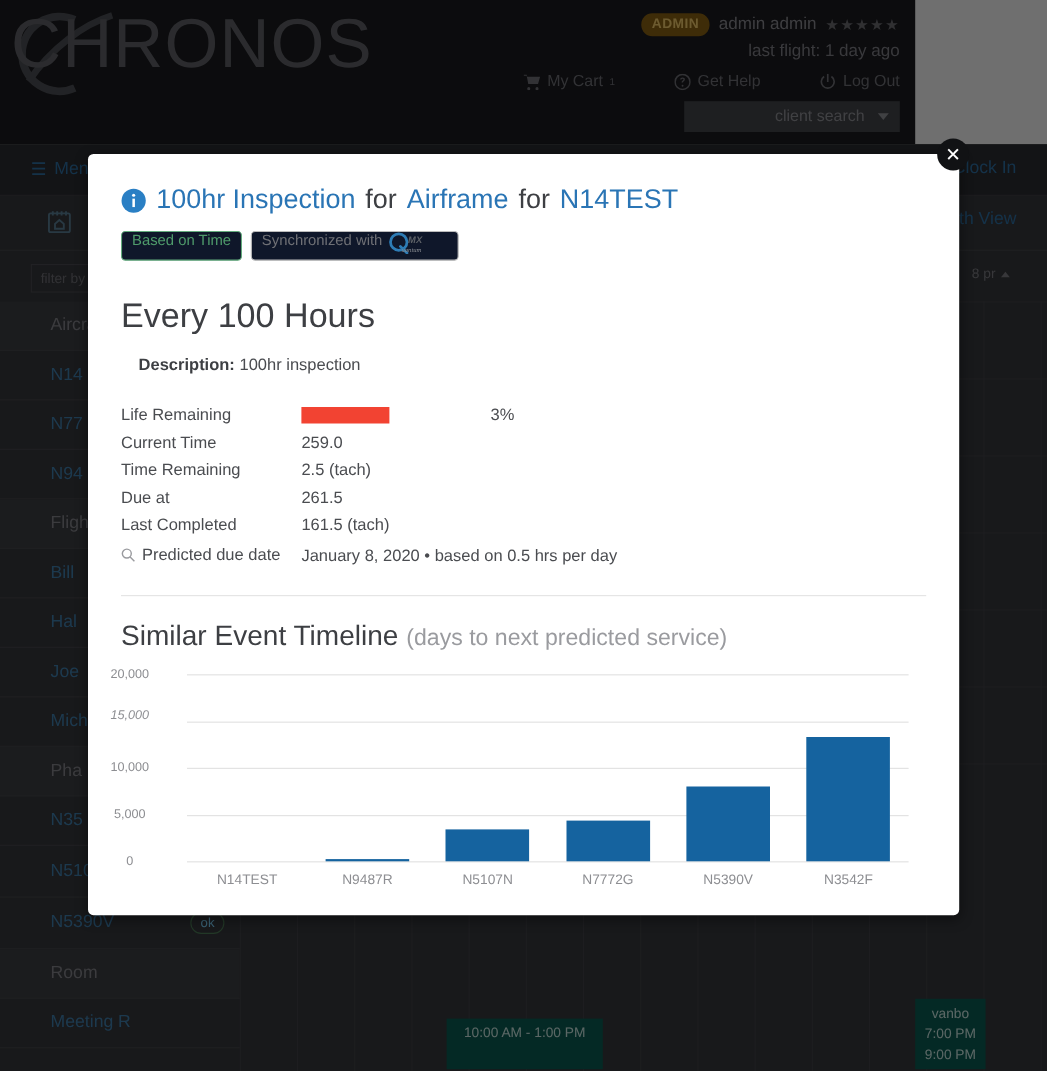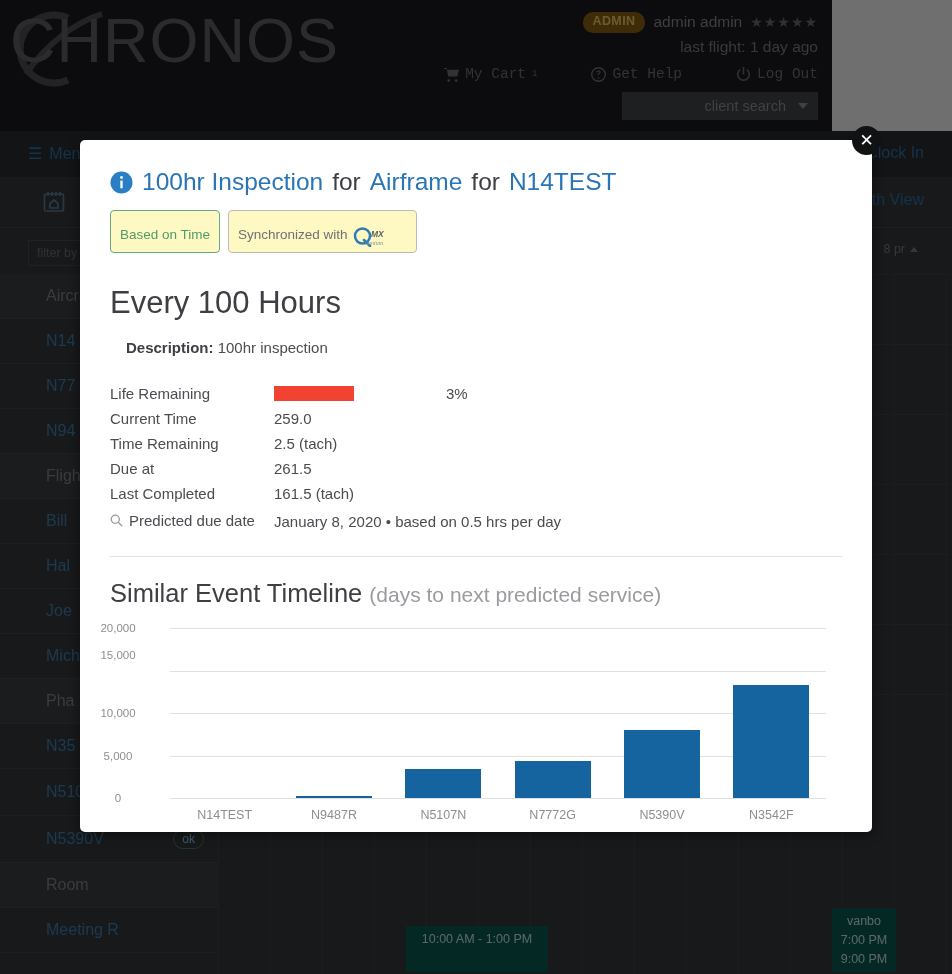--- a/index.html
+++ b/index.html
@@ -66,21 +66,21 @@
   .last-flight {
     position: absolute;
     right: 14px; top: 38px;
     color: #7e7e85; font-size: 15.5px;
   }
 
   .masthead-nav {
     position: absolute;
     right: 14px; top: 66px;
     display: flex; align-items: center; gap: 54px;
-    color: #6f7076; font-size: 14.5px; font-family: Liberation Mono, monospace;
+    color: #6f7076; font-size: 14.5px;
   }
   .masthead-nav .nav-item { display: flex; align-items: center; gap: 6px; white-space: nowrap; }
   .masthead-nav .nav-item svg { width: 15px; height: 15px; fill: #6f7076; }
   .cart-sup { font-size: 9px; vertical-align: super; color: #6f7076; }
 
   .client-search {
     position: absolute;
     right: 14px; top: 92px;
     width: 196px; height: 28px;
     background: #44454a;
@@ -250,22 +250,22 @@
   .modal-title .info-ico svg { width: 100%; height: 100%; display: block; }
   .tt-link { color: #2a75b5; }
   .tt-plain { color: #3d3f43; }
 
   .badges { display: flex; gap: 8px; margin-bottom: 32px; }
   .badge {
     border: 1px solid #63ab7d;
     color: #4f9b6b;
     border-radius: 4px;
     font-size: 13.5px;
-    padding: 16px 9px 5px;
-    background: #fef9c3;
+    padding: 0 9px 5px;
+    background: #0f172a;
   }
   .badge.gray {
     border-color: #bbbbbb;
     color: #6f7075;
     display: flex; align-items: flex-start; gap: 5px;
   }
   .qmx-logo { display: inline-block; line-height: 1; }
   .qmx-logo svg { width: 54px; height: 20px; display: block; }
 
   .big-heading {
@@ -604,21 +604,21 @@
 
     <div class="chart">
       <div class="plot" id="plot">
           <div class="gridline" style="top: 170px;"></div>
           <div class="ytick" style="top: 170px;">0</div>
           <div class="gridline" style="top: 127.5px;"></div>
           <div class="ytick" style="top: 127.5px;">5,000</div>
           <div class="gridline" style="top: 85px;"></div>
           <div class="ytick" style="top: 85px;">10,000</div>
           <div class="gridline" style="top: 42.5px;"></div>
-          <div class="ytick" style="top: 27px;">15,000</div>
+          <div class="ytick" style="top: 38px; font-style: italic;">15,000</div>
           <div class="gridline" style="top: 0px;"></div>
           <div class="ytick" style="top: 0px;">20,000</div>
           <div class="bar" title="N14TEST: 0" style="height: 0px; left: 16.6667px; background: rgb(21, 99, 159);"></div>
           <div class="bar" title="N9487R: 200" style="height: 1.7px; left: 126px; background: rgb(21, 99, 159);"></div>
           <div class="bar" title="N5107N: 3450" style="height: 29.325px; left: 235.333px; background: rgb(21, 99, 159);"></div>
           <div class="bar" title="N7772G: 4350" style="height: 36.975px; left: 344.667px; background: rgb(21, 99, 159);"></div>
           <div class="bar" title="N5390V: 8050" style="height: 68.425px; left: 454px; background: rgb(21, 99, 159);"></div>
           <div class="bar" title="N3542F: 13300" style="height: 113.05px; left: 563.333px; background: rgb(21, 99, 159);"></div>
         </div>
       <div class="xlabels" id="xlabels">

